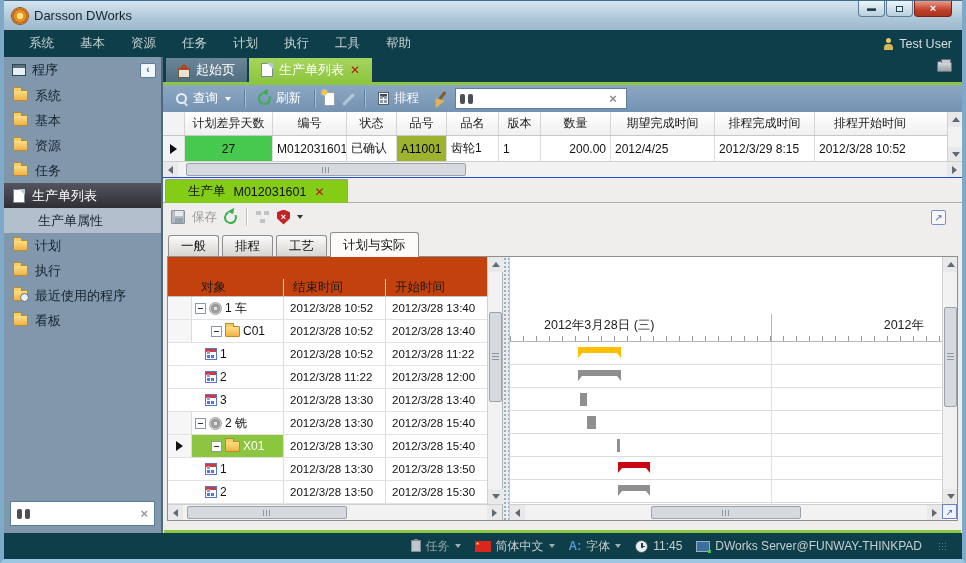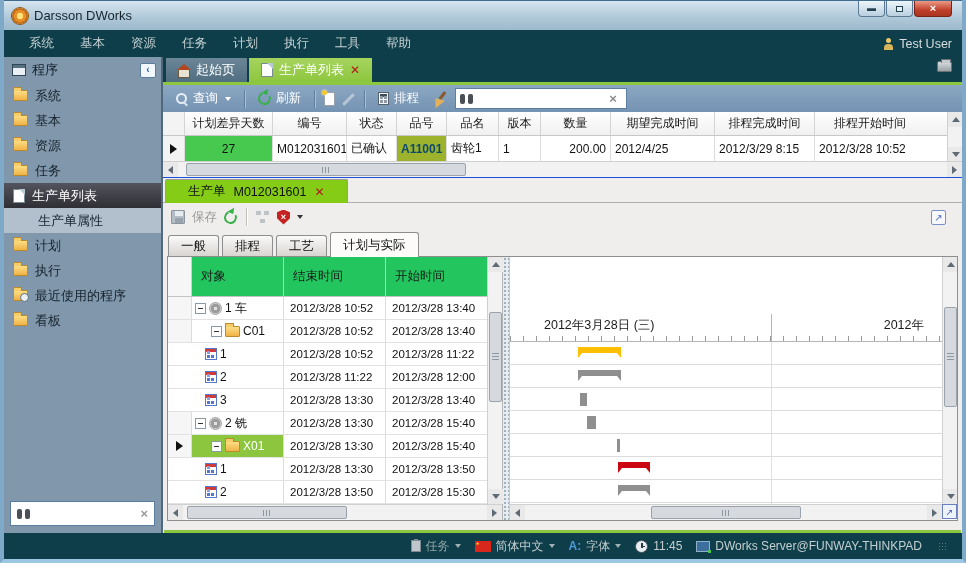--- a/index.html
+++ b/index.html
@@ -90,21 +90,21 @@
   .grid-area{height:66px;background:#fff;position:relative;border-bottom:1px solid #1d4ed8;}
   .g-header{display:flex;height:24px;margin-right:15px;background:linear-gradient(#ffffff,#f0f0f0);border-bottom:1px solid #c8c8c8;}
   .g-header .cell{border-right:1px solid #d4d4d4;font-size:12px;color:#1a1a1a;display:flex;align-items:center;justify-content:center;overflow:hidden;white-space:nowrap;flex:0 0 auto;}
   .g-row{display:flex;height:26px;margin-right:15px;border-bottom:1px solid #e0e0e0;}
   .g-row .cell{border-right:1px solid #dcdcdc;font-size:12px;color:#111;display:flex;align-items:center;padding:0 4px;overflow:hidden;white-space:nowrap;flex:0 0 auto;}
   .c-marker{width:22px;background:#f3f3f3;justify-content:center;padding:0!important;}
   .marker-tri{width:0;height:0;border-top:5px solid transparent;border-bottom:5px solid transparent;border-left:7px solid #111;}
   .c1{width:88px;}.c2{width:74px;}.c3{width:50px;}.c4{width:50px;}.c5{width:52px;}.c6{width:42px;}
   .c7{width:70px;}.c8{width:104px;}.c9{width:100px;}.c10{width:110px;border-right:none!important;}
   .cell.diff{background:#47c84f;justify-content:center;}
-  .cell.olive{background:#9db32e;color:#0c4a6e;font-weight:bold;}
+  .cell.olive{background:#9db32e;color:#000000;}
   .cell.num{justify-content:flex-end;}
   
   .vscroll{position:absolute;right:0;top:0;width:15px;background:#f2f2f2;border-left:1px solid #d0d0d0;display:flex;flex-direction:column;}
   .hscroll{height:16px;background:#f2f2f2;border-top:1px solid #d0d0d0;display:flex;align-items:center;position:relative;}
   .sc-btn{width:15px;height:15px;flex:0 0 auto;background:#e9e9e9;display:flex;align-items:center;justify-content:center;}
   .tri-up{width:0;height:0;border-left:4px solid transparent;border-right:4px solid transparent;border-bottom:5px solid #5f6a74;}
   .tri-down{width:0;height:0;border-left:4px solid transparent;border-right:4px solid transparent;border-top:5px solid #5f6a74;}
   .tri-left{width:0;height:0;border-top:4px solid transparent;border-bottom:4px solid transparent;border-right:5px solid #5f6a74;}
   .tri-right{width:0;height:0;border-top:4px solid transparent;border-bottom:4px solid transparent;border-left:5px solid #5f6a74;}
   .h-thumb{height:13px;background:#d6d9dd;border:1px solid #9aa2ac;border-radius:2px;position:relative;}
@@ -135,21 +135,21 @@
   .icon-popout{width:15px;height:15px;border:1px solid #7a90c8;border-radius:2px;color:#4a63b8;font-size:10px;
     display:flex;align-items:center;justify-content:center;margin-left:auto;margin-right:8px;background:#f6f8fc;}
   
   .tabstrip{height:25px;display:flex;align-items:flex-end;padding-left:5px;}
   .dtab{height:21px;display:flex;align-items:center;padding:0 12px;font-size:12.5px;color:#111;
     background:linear-gradient(#fafafa,#d8d5d1);border:1px solid #8e8e8e;border-bottom:none;border-radius:3px 3px 0 0;margin-right:3px;}
   .dtab.active{height:25px;background:#fcfbfa;margin-bottom:-1px;z-index:2;}
   
   .content{height:265px;margin:0 4px;border:1px solid #8e8e8e;background:#fff;display:flex;position:relative;overflow:hidden;}
   .treegrid{width:335px;position:relative;flex:0 0 auto;border-right:1px solid #b5b5b5;}
-  .tree-header{display:flex;height:40px;margin-right:15px;border-bottom:1px solid #c4c4c4;background:#22c55e;}
+  .tree-header{display:flex;height:40px;margin-right:15px;border-bottom:1px solid #c4c4c4;background:#c2410c;align-items:flex-end;}
   .tree-header .cell{display:flex;align-items:center;padding-left:9px;font-size:12.5px;color:#1a1a1a;border-right:1px solid #d0d0d0;flex:0 0 auto;}
   .tc-marker{width:24px;background:#f6f6f6;padding:0!important;justify-content:center;}
   .tc-obj{width:92px;}
   .tc-time{width:102px;}
   .tc-time:last-child{border-right:none!important;}
   .tree-rows{margin-right:15px;}
   .trow{display:flex;height:23px;border-bottom:1px solid #e2e2e2;}
   .trow .cell{display:flex;align-items:center;border-right:1px solid #dcdcdc;overflow:hidden;white-space:nowrap;flex:0 0 auto;}
   .trow .tc-time{font-size:11.5px;color:#111;padding-left:6px;}
   .trow .tc-obj{font-size:12px;color:#111;gap:3px;}

